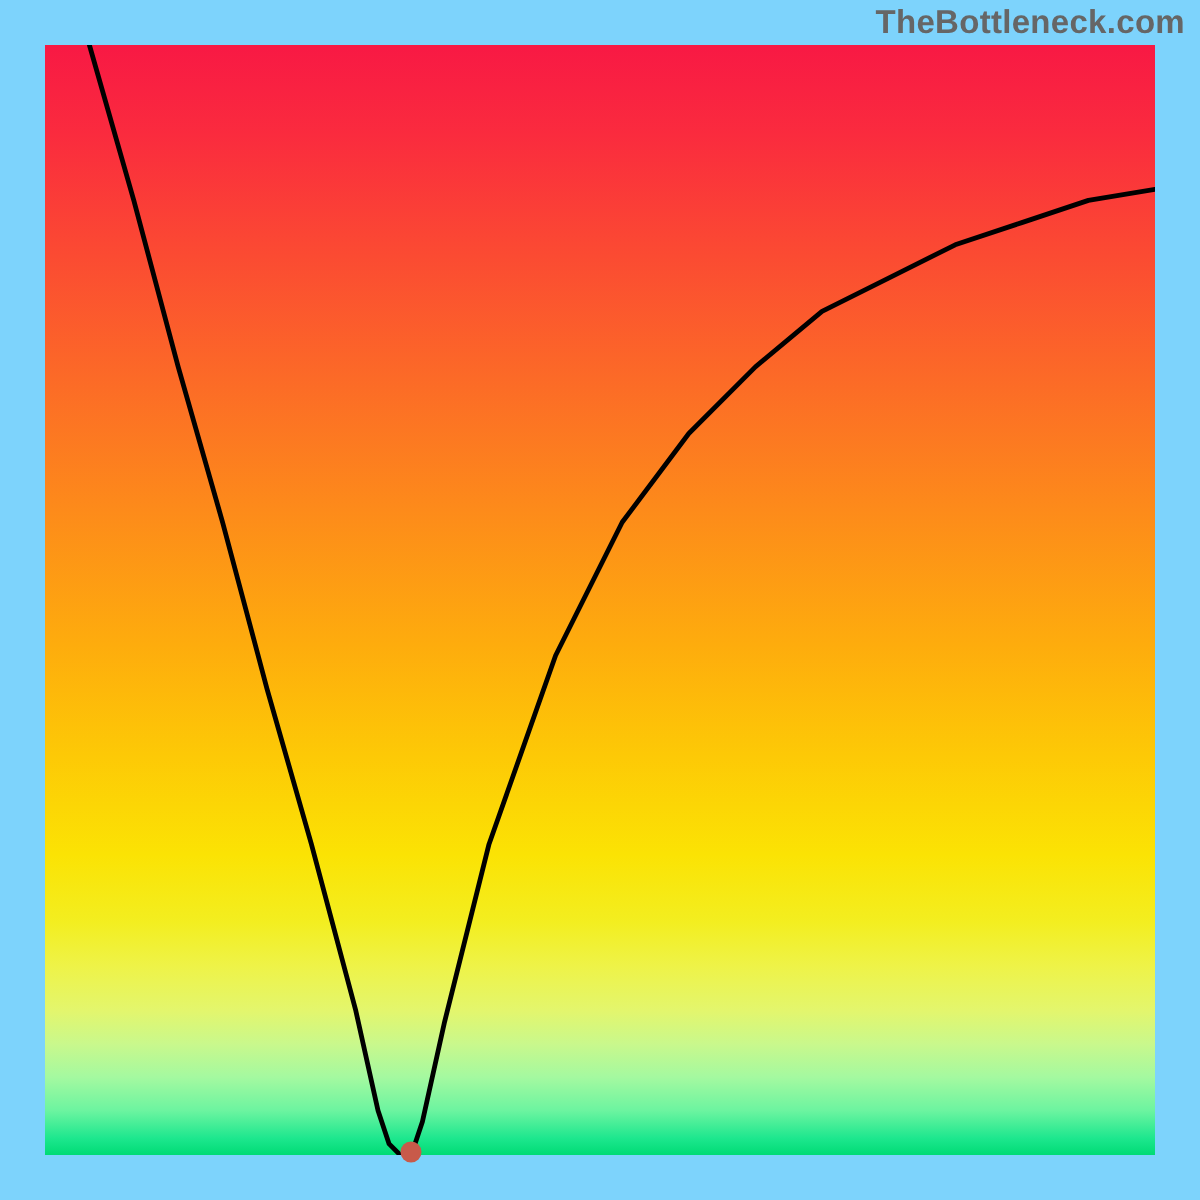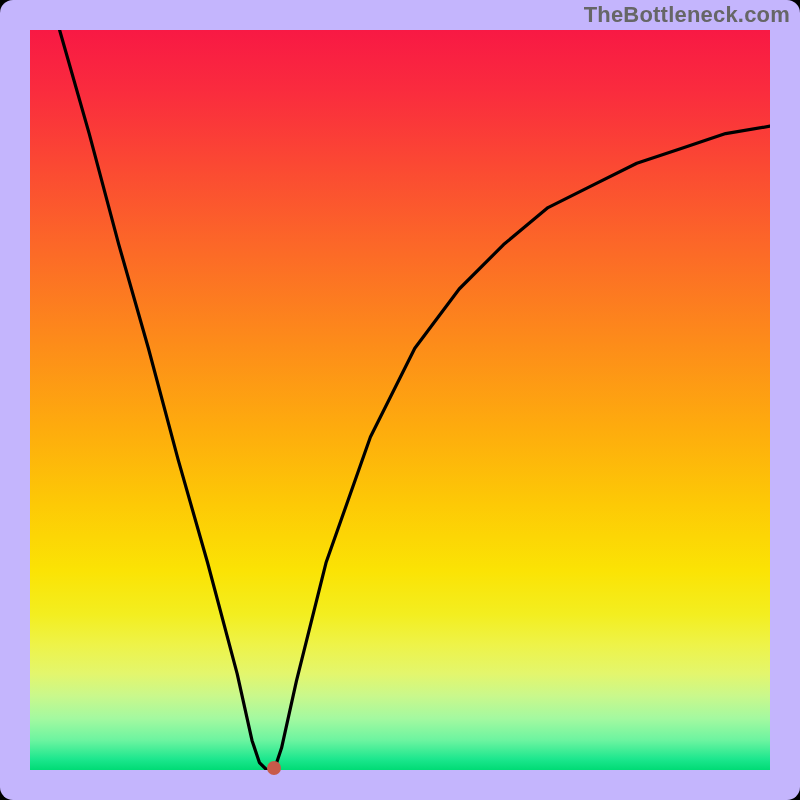--- a/index.html
+++ b/index.html
@@ -8,22 +8,21 @@
     background: #000;
     width: 800px;
     height: 800px;
     overflow: hidden;
     font-family: Arial, sans-serif;
   }
   .frame {
     position: relative;
     width: 800px;
     height: 800px;
-    background: #c4b5fd;
-    border-radius: 13px;
+    background: #7dd3fc;
   }
   .watermark {
     position: absolute;
     top: 2px;
     right: 10px;
     color: #666;
     font-size: 22px;
     font-weight: bold;
     letter-spacing: 0.2px;
     z-index: 10;

